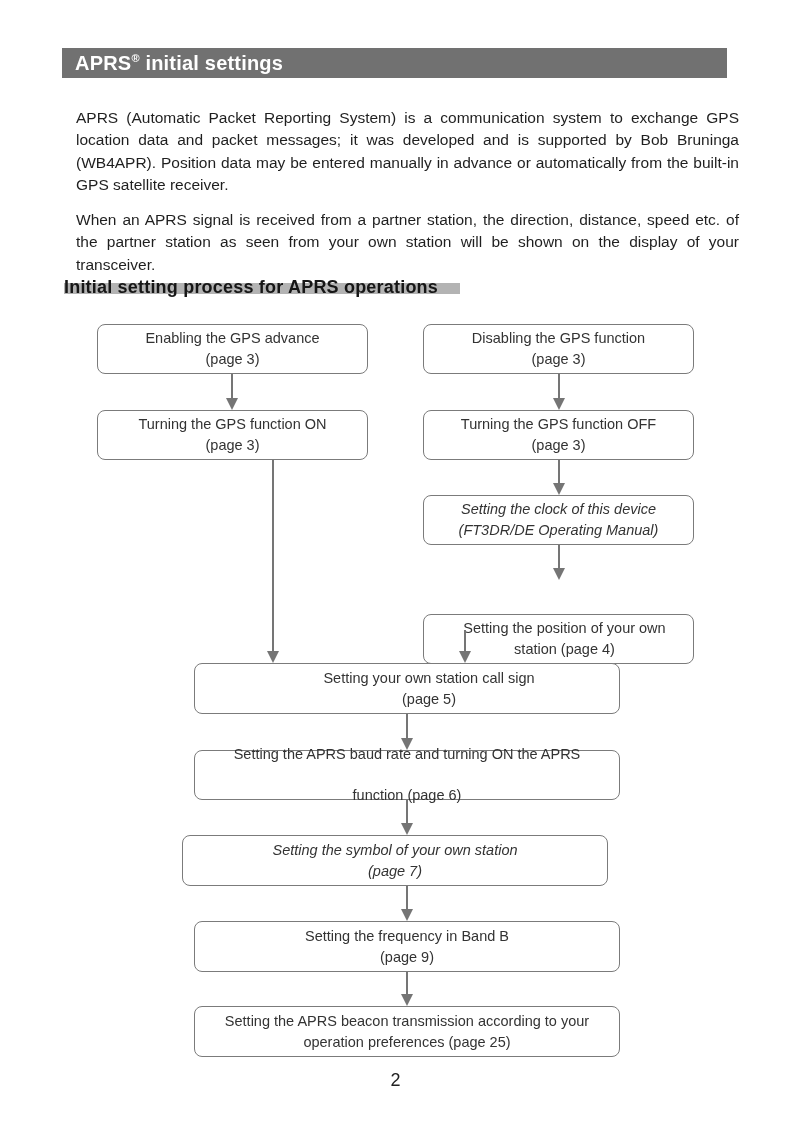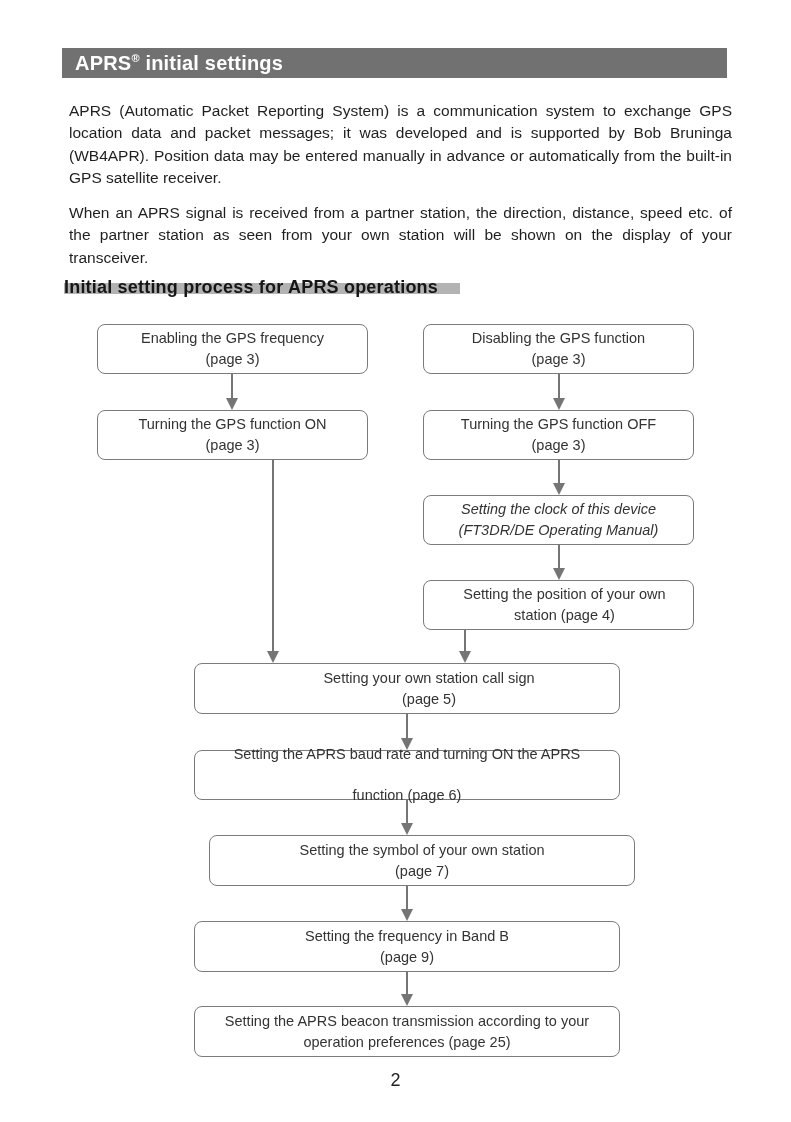--- a/index.html
+++ b/index.html
@@ -18,21 +18,21 @@
     background:#717171;
     display:flex; align-items:center;
     padding-left:13px; box-sizing:border-box;
   }
   .header-bar .title {
     color:#ffffff; font-weight:bold; font-size:20px; letter-spacing:0.2px;
   }
   .header-bar sup { font-size:11px; vertical-align:super; }
   
   .body-text {
-    position:absolute; left:64px; width:663px; margin:5px;
+    position:absolute; left:64px; width:663px; margin:12px;
     font-size:15.5px; line-height:22.4px; text-align:justify; color:#1f1f1f;
   }
   .p1 { top:95px; }
   .p2 { top:197px; }
   
   .sect {
     position:absolute; left:64px; top:277px; margin:0;
     font-size:18px; font-weight:bold; color:#161616; letter-spacing:0.2px;
   }
   .sect .hl {
@@ -47,24 +47,24 @@
     position:absolute; box-sizing:border-box;
     border:1.5px solid #7b7b7b; border-radius:8px; background:#ffffff;
     display:flex; flex-direction:column; justify-content:center; align-items:center;
     font-size:14.5px; line-height:21px; color:#333333; text-align:center;
   }
   .b1  { left:97px;  top:324px; width:271px; height:50px; }
   .b2  { left:423px; top:324px; width:271px; height:50px; }
   .b3  { left:97px;  top:410px; width:271px; height:50px; }
   .b4  { left:423px; top:410px; width:271px; height:50px; }
   .b5  { left:423px; top:495px; width:271px; height:50px;font-style:italic; }
-  .b6  { left:423px; top:580px; width:271px; height:50px;padding-left:12px; }
+  .b6  { left:423px; top:614px; width:271px; height:50px;padding-left:12px; }
   .b7  { left:194px; top:663px; width:426px; height:51px;padding-left:44px; }
   .b8  { left:194px; top:750px; width:426px; height:50px;gap:20px; }
-  .b9  { left:209px; top:835px; width:426px; height:51px; }
+  .b9  { left:182px; top:835px; width:426px; height:51px;font-style:italic; }
   .b10 { left:194px; top:921px; width:426px; height:51px; }
   .b11 { left:194px; top:1006px; width:426px; height:51px; }
   .arrow {
     position:absolute; transform:translateX(-50%);
     display:flex; flex-direction:column; align-items:center;
   }
   .arrow .stem { width:2px; flex:1; background:#757575; }
   .arrow .head {
     width:0; height:0; margin-top:-1px;
     border-left:6.5px solid transparent;
@@ -97,21 +97,21 @@
   </div>
 
   <p class="body-text p1">APRS (Automatic Packet Reporting System) is a communication system to exchange GPS location data and packet messages; it was developed and is supported by Bob Bruninga (WB4APR). Position data may be entered manually in advance or automatically from the built-in GPS satellite receiver.</p>
   <p class="body-text p2">When an APRS signal is received from a partner station, the direction, distance, speed etc. of the partner station as seen from your own station will be shown on the display of your transceiver.</p>
 
   <h2 class="sect"><span class="hl">Initial setting process for APRS operations</span></h2>
 
   <div class="flow">
 
     <div class="fbox b1">
-      <span>Enabling the GPS frequency</span>
+      <span>Enabling the GPS advance</span>
       <span>(page 3)</span>
     </div>
     <div class="fbox b2">
       <span>Disabling the GPS function</span>
       <span>(page 3)</span>
     </div>
     <div class="fbox b3">
       <span>Turning the GPS function ON</span>
       <span>(page 3)</span>
     </div>

